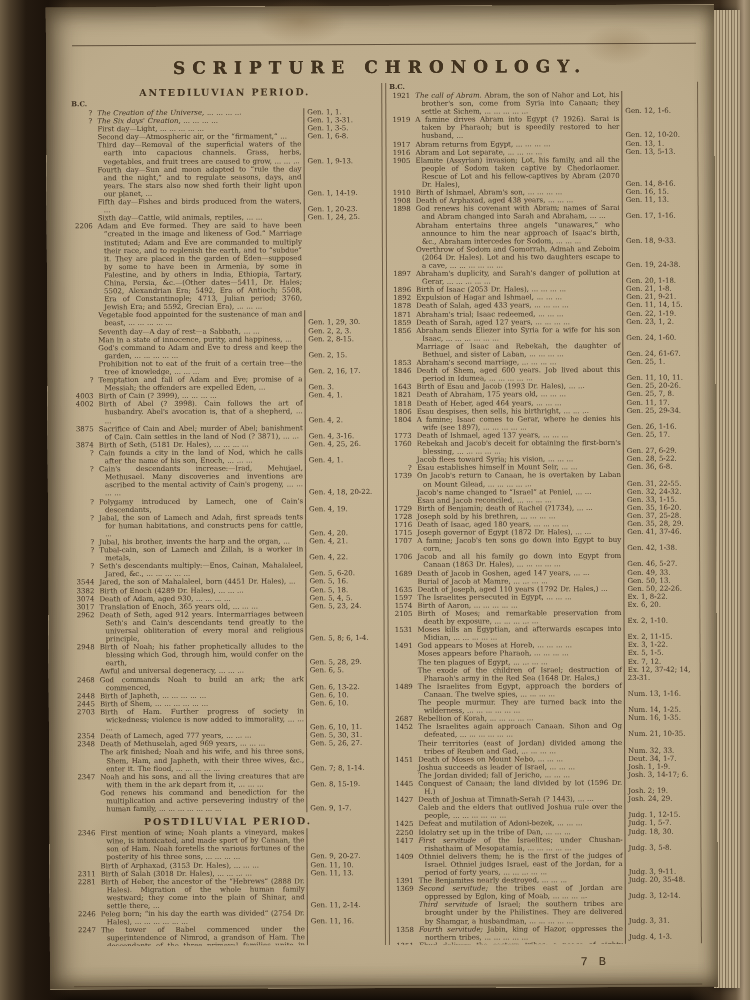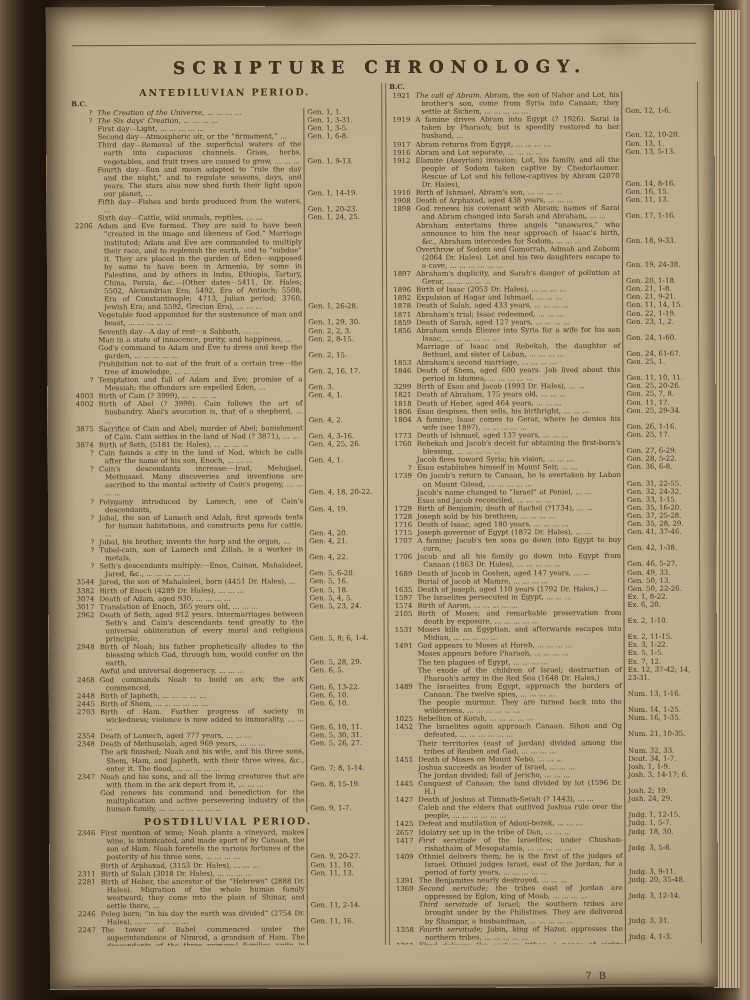--- a/index.html
+++ b/index.html
@@ -54,21 +54,21 @@
   .entry-text{
     font-size:7px;line-height:8.1px;text-align:justify;
     padding-left:9px;text-indent:-6px;padding-right:2px;color:#3b2e20;
     word-spacing:.4px;
   }
   .entry-text i{font-style:italic;}
   .entry-ref{
     font-size:7px;line-height:8.1px;border-left:1px solid #5f4e38;
     padding-left:3px;color:#3b2e20;display:flex;align-items:flex-end;white-space:normal;
   }
-  .signature{position:absolute;right:110px;bottom:6px;font-size:10px;letter-spacing:2px;color:#41321f;}
+  .signature{position:absolute;right:110px;bottom:18px;font-size:12px;letter-spacing:2px;color:#41321f;font-family:Liberation Mono, monospace;}
   .foot-rule{position:absolute;left:24px;right:16px;bottom:2px;border-top:1px solid #4a3a28;opacity:.7;}
 </style>
 </head>
 <body>
 
 <div class="photo-bg"></div>
 <div class="page-stack"></div>
 
 <div class="page">
   <div class="stain s1"></div>
@@ -127,21 +127,20 @@
 
   <div class="entry">
     <div class="entry-year"></div>
     <div class="entry-text">Sixth day—Cattle, wild animals, reptiles,   ...   ...</div>
     <div class="entry-ref">Gen. 1, 24, 25.</div>
   </div>
 
   <div class="entry">
     <div class="entry-year">2206</div>
     <div class="entry-text">Adam and Eve formed.  They are said to have been “created in the image and likeness of God.”  Marriage instituted; Adam and Eve are commanded to multiply their race, and to replenish the earth, and to “subdue” it.  They are placed in the garden of Eden—supposed by some to have been in Armenia, by some in Palestine, and by others in India, Ethiopia, Tartary, China, Persia, &amp;c.—(Other dates—5411, Dr. Hales; 5502, Alexandrian Era; 5492, Era of Antioch; 5508, Era of Constantinople; 4713, Julian period; 3760, Jewish Era; and 5592, Grecian Era),   ...   ...   ...</div>
-    <div class="entry-ref">Gen. 1, 26-28.</div>
   </div>
 
   <div class="entry">
     <div class="entry-year"></div>
     <div class="entry-text">Vegetable food appointed for the sustenance of man and beast,   ...   ...   ...   ...   ...</div>
     <div class="entry-ref">Gen. 1, 29, 30.</div>
   </div>
 
   <div class="entry">
     <div class="entry-year"></div>
@@ -399,21 +398,21 @@
     <div class="entry-ref">Gen. 13, 1.</div>
   </div>
 
   <div class="entry">
     <div class="entry-year">1916</div>
     <div class="entry-text">Abram and Lot separate,   ...   ...   ...   ...</div>
     <div class="entry-ref">Gen. 13, 5-13.</div>
   </div>
 
   <div class="entry">
-    <div class="entry-year">1912</div>
+    <div class="entry-year">1905</div>
     <div class="entry-text">Elamite (Assyrian) invasion; Lot, his family, and all the people of Sodom taken captive by Chedorlaomer.  Rescue of Lot and his fellow-captives by Abram (2070 Dr. Hales),</div>
     <div class="entry-ref">Gen. 14, 8-16.</div>
   </div>
 
   <div class="entry">
     <div class="entry-year">1910</div>
     <div class="entry-text">Birth of Ishmael, Abram's son, ...   ...   ...   ...</div>
     <div class="entry-ref">Gen. 16, 15.</div>
   </div>
 
@@ -495,21 +494,21 @@
     <div class="entry-ref">Gen. 25, 1.</div>
   </div>
 
   <div class="entry">
     <div class="entry-year">1846</div>
     <div class="entry-text">Death of Shem, aged 600 years.  Job lived about this period in Idumea,  ...   ...   ...   ...   ...</div>
     <div class="entry-ref">Gen. 11, 10, 11.</div>
   </div>
 
   <div class="entry">
-    <div class="entry-year">3299</div>
+    <div class="entry-year">1643</div>
     <div class="entry-text">Birth of Esau and Jacob (1993 Dr. Hales),   ...   ...</div>
     <div class="entry-ref">Gen. 25, 20-26.</div>
   </div>
 
   <div class="entry">
     <div class="entry-year">1821</div>
     <div class="entry-text">Death of Abraham, 175 years old,   ...   ...   ...</div>
     <div class="entry-ref">Gen. 25, 7, 8.</div>
   </div>
 
@@ -681,21 +680,21 @@
     <div class="entry-ref">Num. 13, 1-16.</div>
   </div>
 
   <div class="entry">
     <div class="entry-year"></div>
     <div class="entry-text">The people murmur.  They are turned back into the wilderness, ...   ...   ...   ...   ...   ...</div>
     <div class="entry-ref">Num. 14, 1-25.</div>
   </div>
 
   <div class="entry">
-    <div class="entry-year">1025</div>
+    <div class="entry-year">2687</div>
     <div class="entry-text">Rebellion of Korah,   ...   ...   ...   ...   ...</div>
     <div class="entry-ref">Num. 16, 1-35.</div>
   </div>
 
   <div class="entry">
     <div class="entry-year">1452</div>
     <div class="entry-text">The Israelites again approach Canaan.  Sihon and Og defeated,   ...   ...   ...   ...   ...   ...</div>
     <div class="entry-ref">Num. 21, 10-35.</div>
   </div>
 
@@ -741,21 +740,21 @@
     <div class="entry-ref">Judg. 1, 12-15.</div>
   </div>
 
   <div class="entry">
     <div class="entry-year">1425</div>
     <div class="entry-text">Defeat and mutilation of Adoni-bezek, ...   ...   ...</div>
     <div class="entry-ref">Judg. 1, 5-7.</div>
   </div>
 
   <div class="entry">
-    <div class="entry-year">2657</div>
+    <div class="entry-year">2250</div>
     <div class="entry-text">Idolatry set up in the tribe of Dan,   ...   ...   ...</div>
     <div class="entry-ref">Judg. 18, 30.</div>
   </div>
 
   <div class="entry">
     <div class="entry-year">1417</div>
     <div class="entry-text"><i>First servitude</i> of the Israelites; under Chushan-rishathaim of Mesopatamia,   ...   ...   ...   ...   ...</div>
     <div class="entry-ref">Judg. 3, 5-8.</div>
   </div>
 

